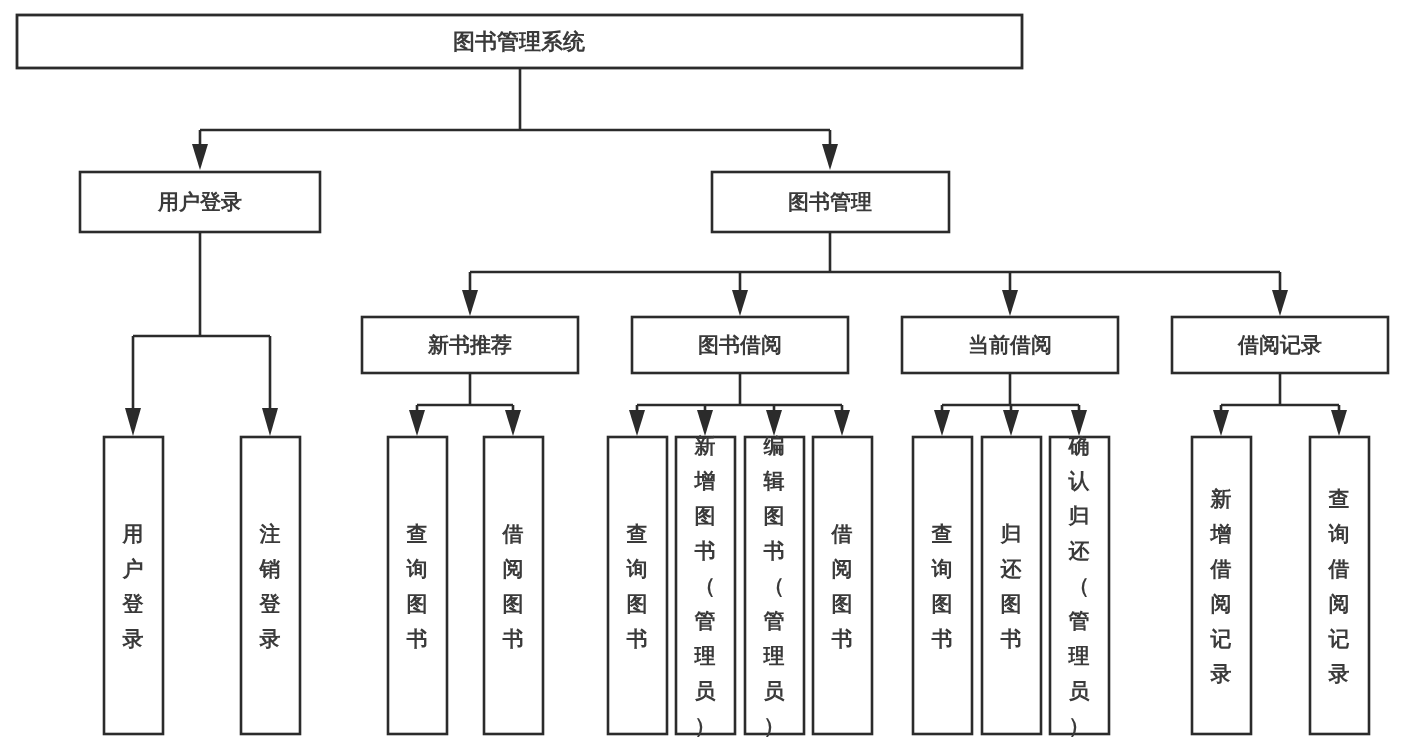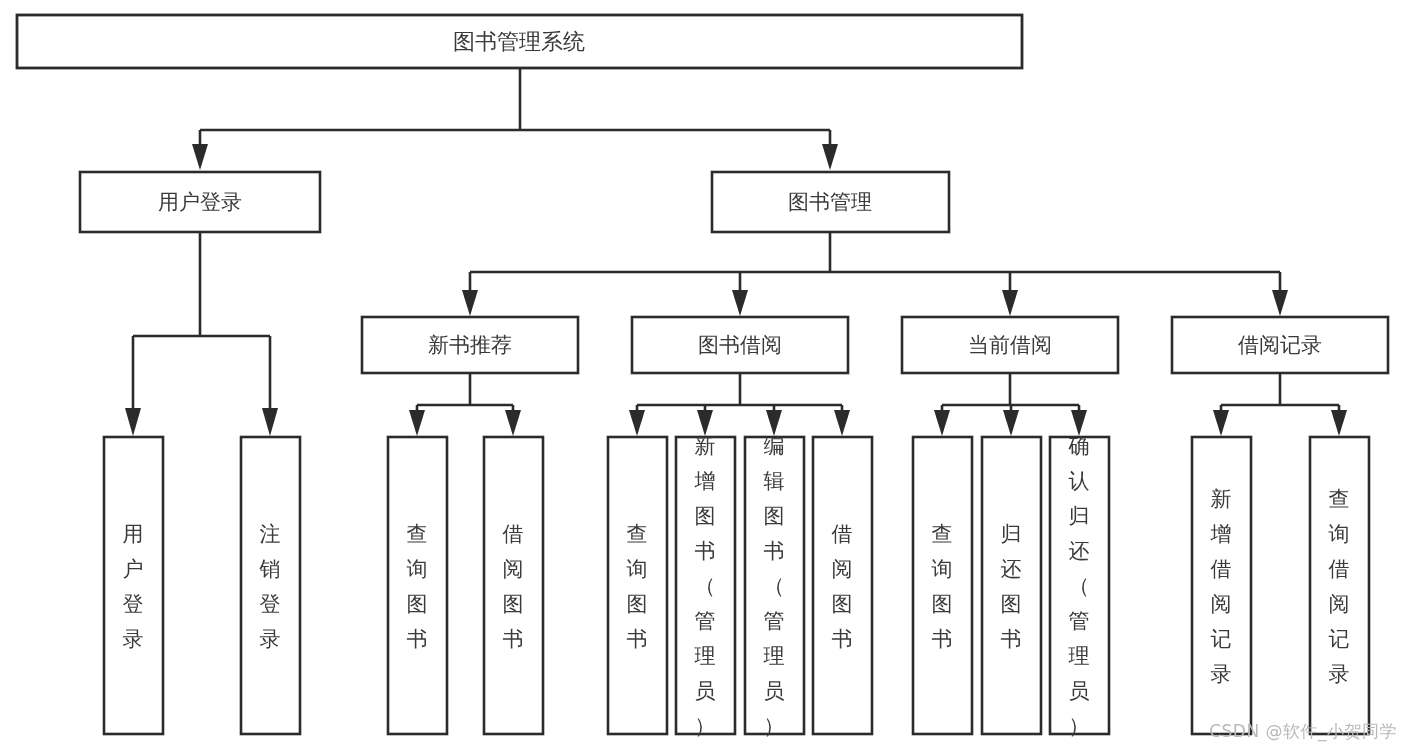--- a/index.html
+++ b/index.html
@@ -14,20 +14,21 @@
     overflow: hidden;
     font-family: "DejaVu Sans", "Liberation Sans", sans-serif;
     position: relative;
   }
   #diagram-root {
     position: absolute;
     left: 0;
     top: 0;
     width: 1405px;
     height: 747px;
+    font-weight: bold;
   }
   svg.flowchart {
     display: block;
     width: 1405px;
     height: 747px;
   }
   .node-box {
     fill: #ffffff;
     stroke: #2b2b2b;
     stroke-width: 2.6;
@@ -232,14 +233,13 @@
       <rect class="node-box" x="1192" y="437" width="59" height="297"></rect>
       <text class="leaf-label vtext" x="1221" y="586"><tspan x="1221" y="505.5">新</tspan><tspan x="1221" y="540.5">增</tspan><tspan x="1221" y="575.5">借</tspan><tspan x="1221" y="610.5">阅</tspan><tspan x="1221" y="645.5">记</tspan><tspan x="1221" y="680.5">录</tspan></text>
     </g>
     <g>
       <rect class="node-box" x="1310" y="437" width="59" height="297"></rect>
       <text class="leaf-label vtext" x="1339" y="586"><tspan x="1339" y="505.5">查</tspan><tspan x="1339" y="540.5">询</tspan><tspan x="1339" y="575.5">借</tspan><tspan x="1339" y="610.5">阅</tspan><tspan x="1339" y="645.5">记</tspan><tspan x="1339" y="680.5">录</tspan></text>
     </g>
 
   </svg>
 
-  <div class="watermark">CSDN @软件_小贺同学</div>
 </div>
 
 </body></html>

